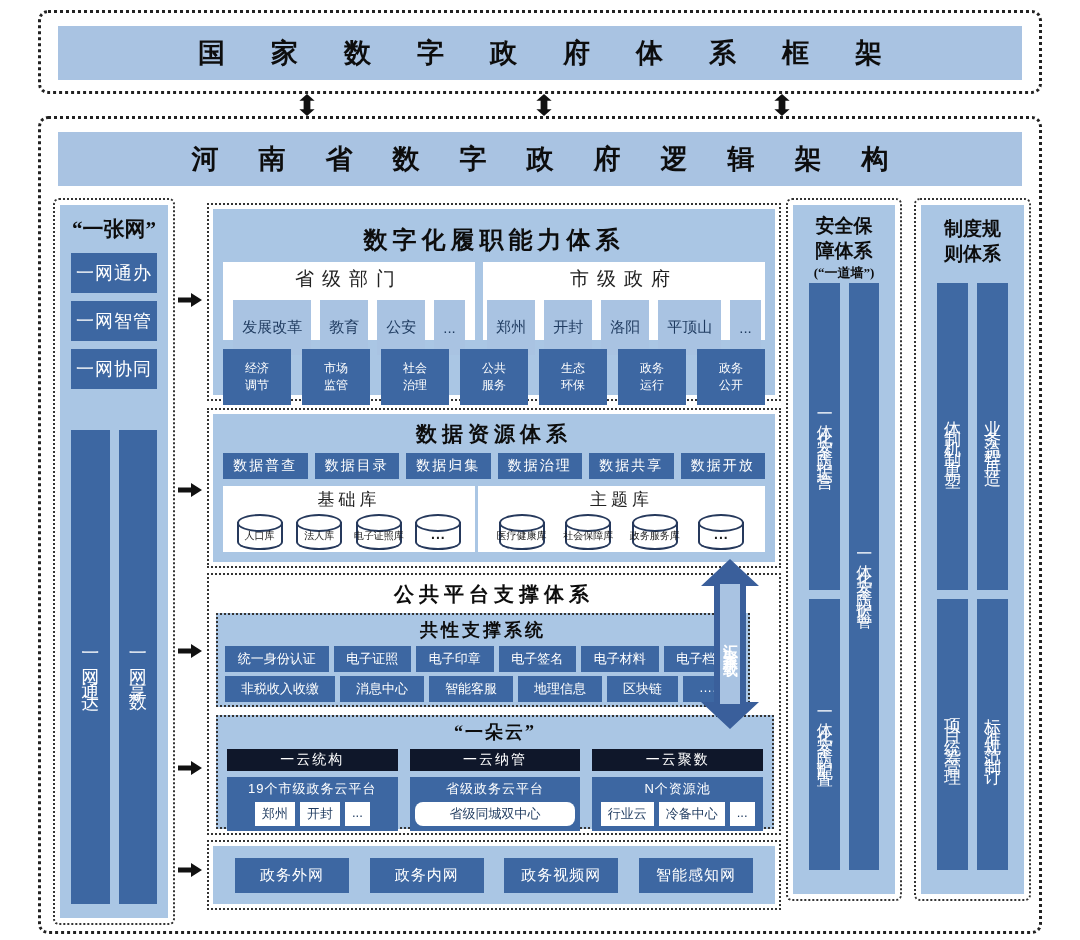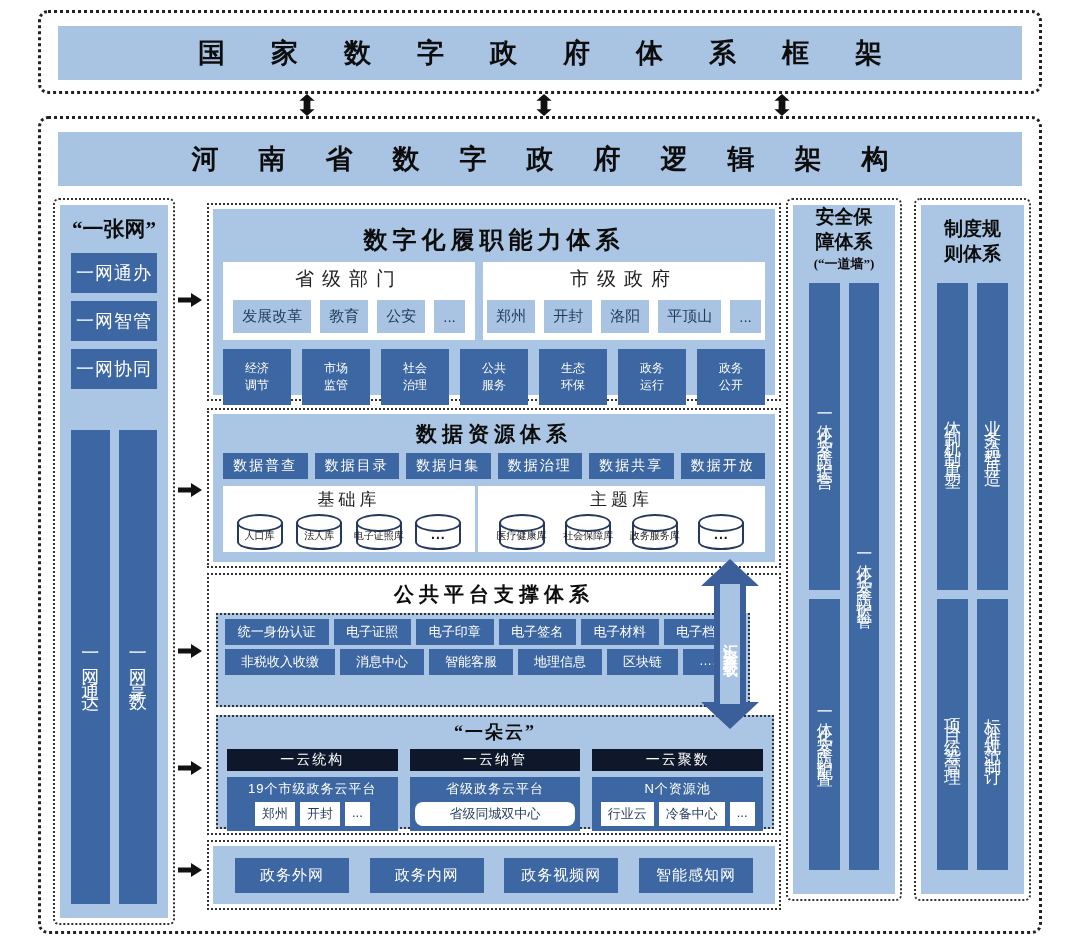--- a/index.html
+++ b/index.html
@@ -50,21 +50,21 @@
   .sec-duty { left:166px; top:84px; width:574px; height:198px; }
   .sec-title { position:relative; text-align:center; font-family:"Liberation Serif", serif;
     font-weight:bold; color:#0d0d0d; }
   .duty-title { margin-top:15px; font-size:24px; letter-spacing:5px; }
   .duty-white-row { position:relative; margin:6px 10px 0; display:flex; gap:8px; height:78px; }
   .white-box { background:#fff; flex:1; padding-top:4px; }
   .white-box.first { flex:0 0 252px; }
   .wb-title { text-align:center; font-family:"Liberation Serif", serif; font-weight:500;
     font-size:19px; letter-spacing:8px; color:#222; }
   .wb-chips { display:flex; justify-content:center; gap:9px; margin-top:8px; }
-  .chip-lt { background:#a9c3e2; color:#1e3a5f; font-size:15px; padding:7px 9px;
+  .chip-lt { background:#a9c3e2; color:#1e3a5f; font-size:15px; padding:18px 9px;
     white-space:nowrap; display:flex; align-items:center; }
   .duty-funcs { position:relative; margin:9px 10px 0; display:flex; gap:11px; }
   .func-box { flex:1; height:56px; background:#3d67a2; color:#fff;
     display:flex; align-items:center; justify-content:center; }
   .func-box span { width:2.15em; font-size:12px; line-height:1.45; text-align:center; }
 
   
   .sec-data { left:166px; top:289px; width:574px; height:160px; }
   .data-title { margin-top:6px; font-size:21px; letter-spacing:5px; }
   .data-tags { position:relative; margin:5px 10px 0; display:flex; gap:7px; }
@@ -118,21 +118,21 @@
   .net-row { position:absolute; inset:4px; background:#aac6e4; display:flex; align-items:center;
     justify-content:space-between; padding:0 22px; }
   .net-box { width:114px; height:35px; background:#3d67a2; color:#fff; font-size:15px;
     letter-spacing:1px; display:flex; align-items:center; justify-content:center; }
 
   
   .col-right { position:absolute; top:79px; height:703px; border:2.5px dotted #333;
     border-radius:6px; background:#fff; }
   .col-security { left:745px; width:116px; }
   .col-rules { left:873px; width:117px; }
-  .rc-title { position:relative; text-align:center; font-family:"Liberation Serif", serif;
+  .rc-title { position:relative; margin-top:9px; text-align:center; font-family:"Liberation Serif", serif;
     font-weight:bold; font-size:19px; line-height:1.3; padding:0 14px; color:#0d0d0d; }
   .rc-sub { position:relative; text-align:center; font-family:"Liberation Serif", serif;
     font-weight:bold; font-size:13px; margin-top:1px; color:#0d0d0d; }
   .rc-bars { position:absolute; left:16px; right:16px; top:78px; bottom:24px; display:flex; gap:9px; }
   .rc-col { flex:1; display:flex; flex-direction:column; gap:9px; }
   .rbar { background:#3f69a3; display:flex; align-items:center; justify-content:center; }
   .rbar.top { height:52.3%; }
   .rbar.rest { flex:1; }
   .rbar.tall { flex:1; }
   .rc-bars .vtext { font-size:16px; letter-spacing:7px; }
@@ -298,20 +298,21 @@
             </div>
           </div>
         </div>
       </div>
     </div>
 
     <div class="sec sec-platform">
       <div class="sec-title plat-title">公共平台支撑体系</div>
 
       <div class="common-box">
+        <div class="sec-title common-title">共性支撑系统</div>
         <div class="chip-row">
           <span class="chip-dk">统一身份认证</span>
           <span class="chip-dk">电子证照</span>
           <span class="chip-dk">电子印章</span>
           <span class="chip-dk">电子签名</span>
           <span class="chip-dk">电子材料</span>
           <span class="chip-dk">电子档案</span>
         </div>
         <div class="chip-row">
           <span class="chip-dk">非税收入收缴</span>

